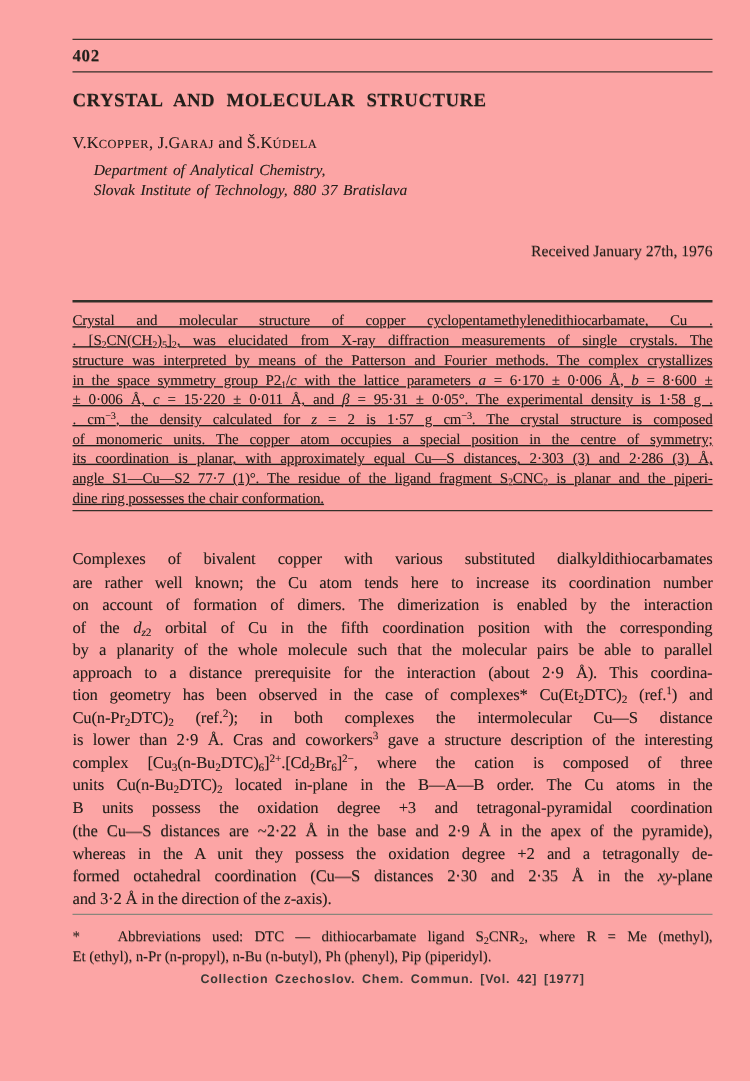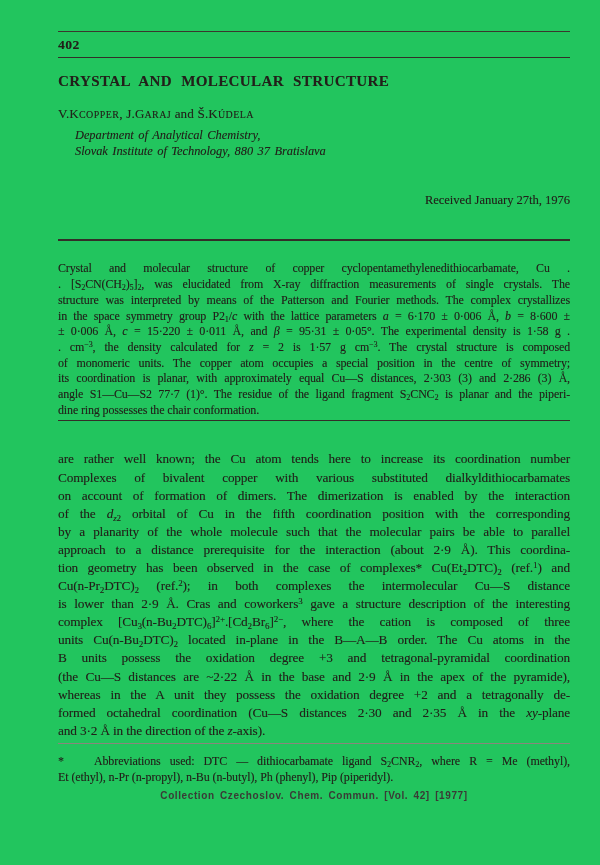--- a/index.html
+++ b/index.html
@@ -1,38 +1,38 @@
 <!DOCTYPE html>
 <html><head>
 <meta charset="utf-8">
 <style>
   html,body { margin:0; padding:0; background:#e9e7e2; }
   .page {
     position: relative;
     width: 600px; height: 865px;
     margin: 0 auto;
-    background: #22c55e;
+    background: #fca5a5;
     box-sizing: border-box;
     padding: 0 30px 0 58px;
     overflow: hidden;
     font-family: "Liberation Serif", serif;
     color: #221f1a;
     text-shadow: 0.2px 0.2px 0.3px rgba(30,25,15,0.35);
   }
   .rule { height:0; border-top:1.5px solid #3b362e; }
   .top-rule { margin-top:31px; }
   .page-number { font-size:13.5px; font-weight:bold; padding:5px 0 4px 0; letter-spacing:0.5px; }
   .header-rule { border-top:1.6px solid #332f28; }
   .title { margin-top:13px; font-size:15px; font-weight:bold; line-height:20px; letter-spacing:0.4px; word-spacing:5px; }
   .authors { margin-top:15px; font-size:13px; line-height:15px; letter-spacing:0.2px; }
   .sc { font-size:0.76em; letter-spacing:0.5px; }
   .affiliation { margin-top:5px; margin-left:17px; font-style:italic; font-size:12.3px; line-height:16.2px; word-spacing:1.5px; }
   .received { margin-top:34px; text-align:right; font-size:12.5px; }
   .abstract-rule-top { margin-top:31px; border-top:2px solid #332f28; }
-  .abstract { padding-top:20px; font-size:11.9px; }
+  .abstract { padding-top:7px; font-size:11.9px;text-decoration:underline; }
   .abstract .tline { line-height:15.7px; letter-spacing:-0.1px; }
   .abstract-rule-bottom { margin-top:2px; border-top:1.6px solid #332f28; }
   .body-text { margin-top:29px; font-size:13.2px; }
   .body-text .tline { line-height:18.1px; letter-spacing:-0.1px; }
   .tline { text-align:justify; text-align-last:justify; }
   .tline.last { text-align-last:left; }
   .footnote-rule { margin-top:3px; border-top:1px solid #8a867c; }
   .footnote { padding-top:9px; font-size:11.9px; }
   .footnote .tline { line-height:16.5px; letter-spacing:-0.05px; }
   .fni { display:inline-block; width:30px; }
@@ -77,22 +77,22 @@
       <div class="tline">± 0·006 Å, <i>c</i> = 15·220 ± 0·011 Å, and <i>β</i> = 95·31 ± 0·05°. The experimental density is 1·58 g .</div>
       <div class="tline">. cm<sup>−3</sup>, the density calculated for <i>z</i> = 2 is 1·57 g cm<sup>−3</sup>. The crystal structure is composed</div>
       <div class="tline">of monomeric units. The copper atom occupies a special position in the centre of symmetry;</div>
       <div class="tline">its coordination is planar, with approximately equal Cu—S distances, 2·303 (3) and 2·286 (3) Å,</div>
       <div class="tline">angle S1—Cu—S2 77·7 (1)°. The residue of the ligand fragment S<sub>2</sub>CNC<sub>2</sub> is planar and the piperi-</div>
       <div class="tline last">dine ring possesses the chair conformation.</div>
     </div>
   <div class="rule abstract-rule-bottom"></div>
 
   <div class="body-text">
+      <div class="tline">Complexes of bivalent copper with various substituted dialkyldithiocarbamates</div>
       <div class="tline">are rather well known; the Cu atom tends here to increase its coordination number</div>
-      <div class="tline">Complexes of bivalent copper with various substituted dialkyldithiocarbamates</div>
       <div class="tline">on account of formation of dimers. The dimerization is enabled by the interaction</div>
       <div class="tline">of the <i>d</i><sub><i>z</i>2</sub> orbital of Cu in the fifth coordination position with the corresponding</div>
       <div class="tline">by a planarity of the whole molecule such that the molecular pairs be able to parallel</div>
       <div class="tline">approach to a distance prerequisite for the interaction (about 2·9 Å). This coordina-</div>
       <div class="tline">tion geometry has been observed in the case of complexes* Cu(Et<sub>2</sub>DTC)<sub>2</sub> (ref.<sup>1</sup>) and</div>
       <div class="tline">Cu(n-Pr<sub>2</sub>DTC)<sub>2</sub> (ref.<sup>2</sup>); in both complexes the intermolecular Cu—S distance</div>
       <div class="tline">is lower than 2·9 Å. Cras and coworkers<sup>3</sup> gave a structure description of the interesting</div>
       <div class="tline">complex [Cu<sub>3</sub>(n-Bu<sub>2</sub>DTC)<sub>6</sub>]<sup>2+</sup>.[Cd<sub>2</sub>Br<sub>6</sub>]<sup>2−</sup>, where the cation is composed of three</div>
       <div class="tline">units Cu(n-Bu<sub>2</sub>DTC)<sub>2</sub> located in-plane in the B—A—B order. The Cu atoms in the</div>
       <div class="tline">B units possess the oxidation degree +3 and tetragonal-pyramidal coordination</div>

